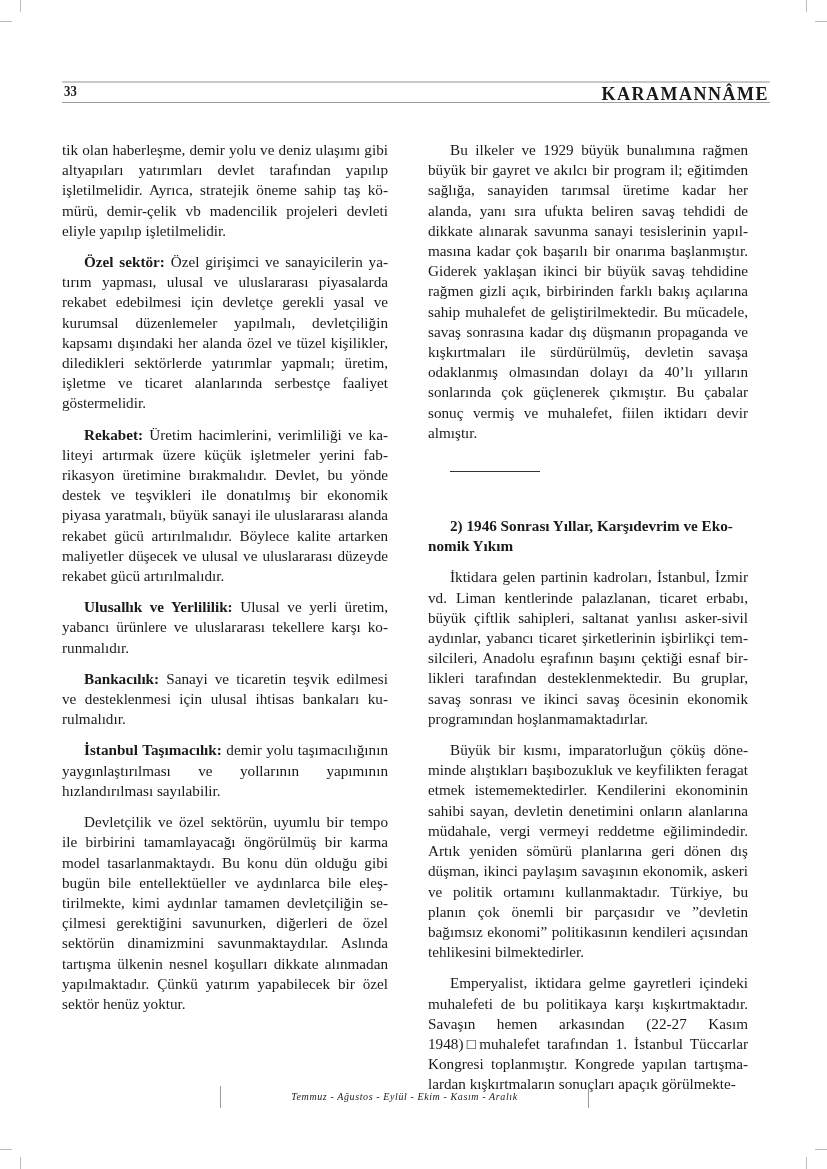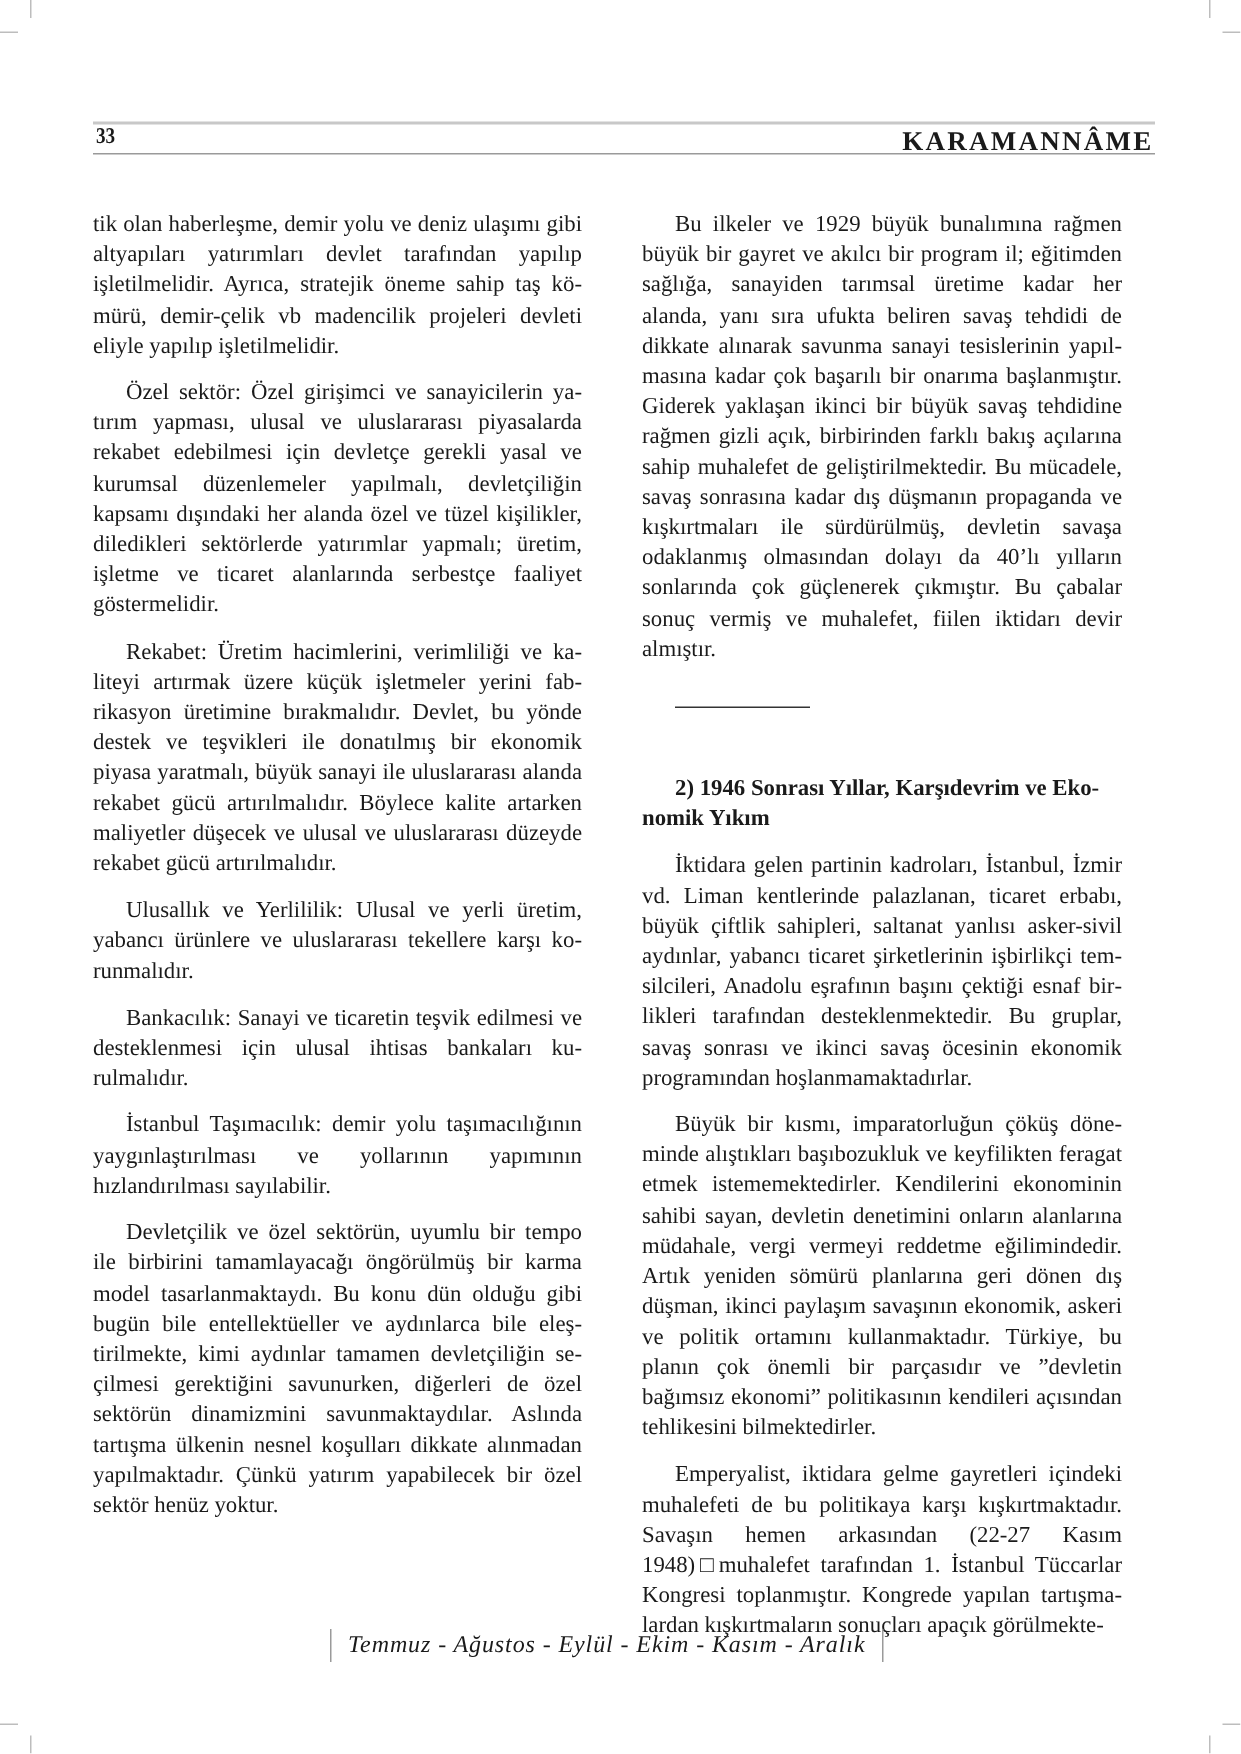--- a/index.html
+++ b/index.html
@@ -10,28 +10,28 @@
   .header-line.top { top: 81px; height: 2px; background: #c8c8c8; }
   .header-line.bottom { top: 102px; }
   .page-num { position: absolute; left: 64px; top: 83px; font-weight: bold; font-size: 15px;
               font-family: "Liberation Serif", serif; transform: scaleX(0.85); transform-origin: left; }
   .journal { position: absolute; right: 58px; top: 84px; font-weight: bold; font-size: 18px; letter-spacing: 1.5px; }
   .col { position: absolute; top: 140px; width: 326px; font-size: 15.2px; line-height: 20.2px; text-align: justify; }
   .col.left { left: 62px; }
   .col.right { left: 428px; width: 320px; }
   .col p { margin: 0 0 11px 0; text-indent: 22px; hyphens: manual; }
   .col p.noindent { text-indent: 0; }
-  .col p b { font-weight: normal; }
+  .col p b { font-weight: bold; }
   .separator { width: 90px; height: 1px; background: #333; margin: 28px 0 44px 22px; }
   .section-heading { font-weight: bold; margin: 0 0 10px 22px; font-size: 15.2px; }
   .section-heading .letter { display: inline-block; width: 30px; }
   .sub-heading { font-weight: bold; margin: 0 0 11px 0; text-indent: 22px; text-align: left; }
   .footer { position: absolute; top: 1086px; left: 220px; width: 367px; height: 22px;
             border-left: 1px solid #9a9a9a; border-right: 1px solid #9a9a9a; text-align: center;
-            font-style: italic; font-size: 16px; letter-spacing: 0.6px; line-height: 22px; }
+            font-style: italic; font-size: 10px; letter-spacing: 0.6px; line-height: 22px; }
 </style>
 </head>
 <body>
 
 <div class="crop" style="left:20px;top:0;width:1px;height:12px;"></div>
 <div class="crop" style="left:0;top:21px;width:12px;height:1px;"></div>
 <div class="crop" style="left:806px;top:0;width:1px;height:12px;"></div>
 <div class="crop" style="left:815px;top:21px;width:12px;height:1px;"></div>
 <div class="crop" style="left:20px;top:1157px;width:1px;height:12px;"></div>
 <div class="crop" style="left:0;top:1149px;width:12px;height:1px;"></div>

